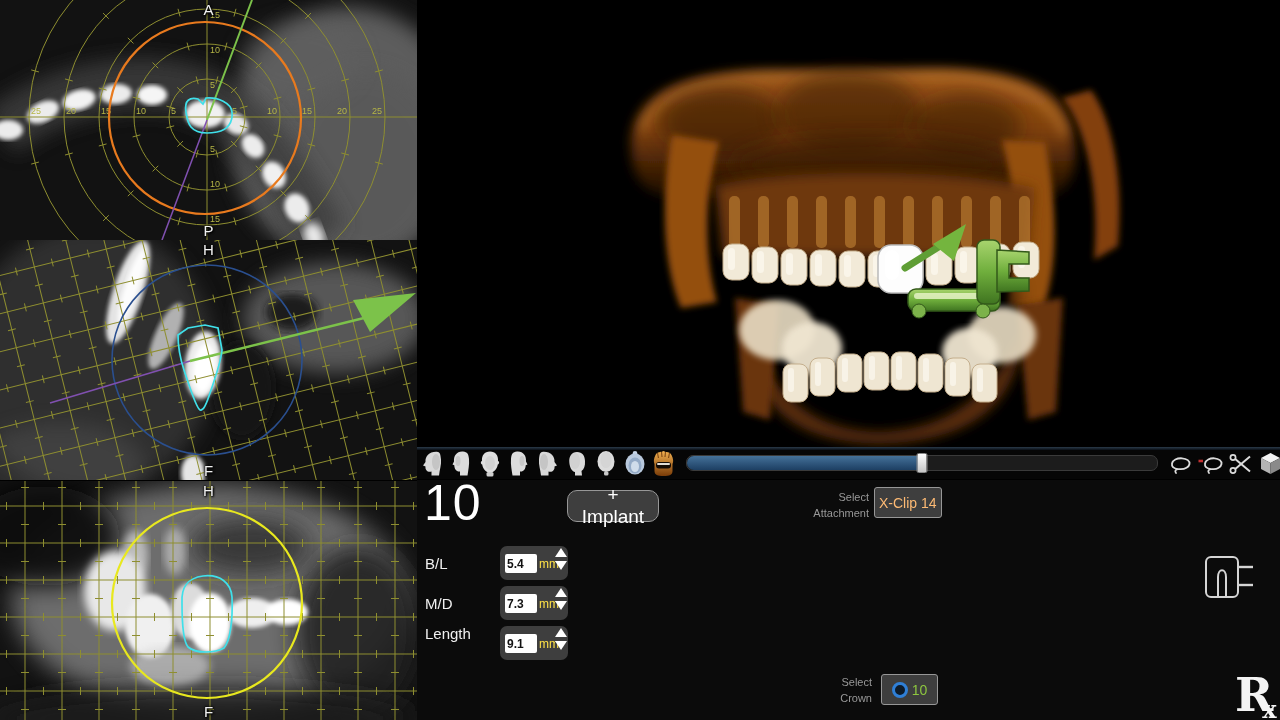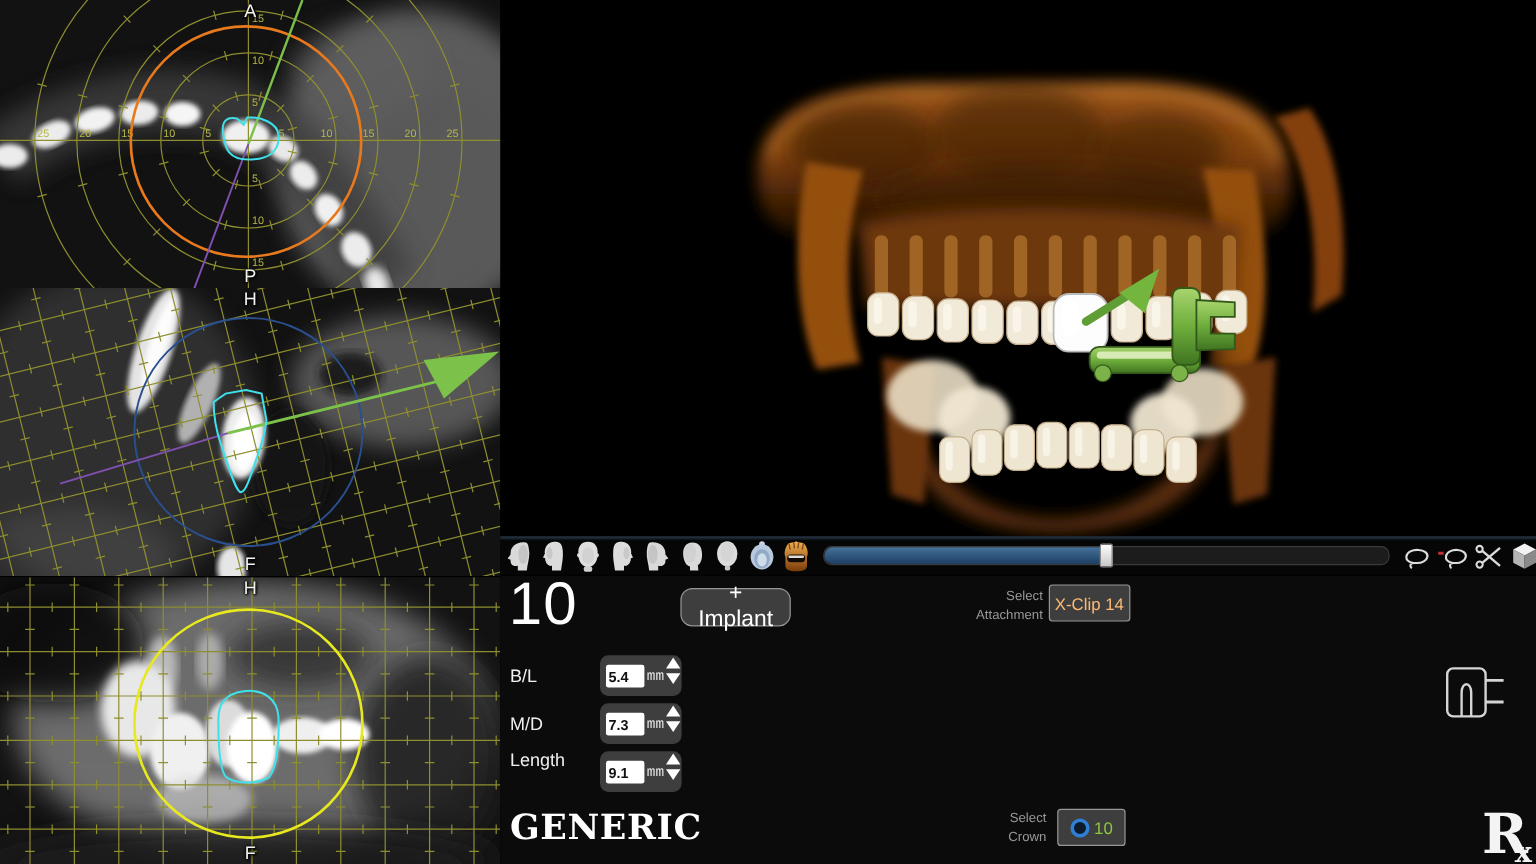--- a/index.html
+++ b/index.html
@@ -38,21 +38,21 @@
   #attach-label{left:312px;top:9px;}
   #crown-label{left:315px;top:194px;}
   #xclip-btn{left:457px;top:7px;min-width:55px;height:31px;color:#fdba74;font-size:14px;padding:0 4px;border-radius:3px;}
   #crown-btn{left:464px;top:194px;width:57px;height:31px;color:#8dc63f;font-size:14px;gap:4px;border-radius:3px;}
   .crown-circle{width:10px;height:10px;border:3px solid #2f7fd6;border-radius:50%;background:#0d1b2a;}
   .field-row{position:absolute;left:71px;width:68px;height:34px;background:#3e3e3e;border-radius:7px;margin-left:12px;}
   .field-label{position:absolute;width:56px;color:#f0f0f0;font-size:15px;left:8px;}
   .val-input{position:absolute;left:5px;top:8px;width:28px;height:19px;border:none;background:#fff;
        color:#111;font-size:12px;font-weight:700;padding:0 2px;border-radius:2px;
        font-family:"Liberation Sans",sans-serif;}
-  .unit{position:absolute;left:39px;top:11px;color:#e5e5e5;font-size:12px;font-family:Liberation Mono, monospace;}
+  .unit{position:absolute;left:39px;top:11px;color:#fde047;font-size:12px;}
   .spin{position:absolute;right:1px;top:2px;display:flex;flex-direction:column;gap:4px;}
   .spin-up{width:0;height:0;border-left:6px solid transparent;border-right:6px solid transparent;border-bottom:9px solid #fff;}
   .spin-down{width:0;height:0;border-left:6px solid transparent;border-right:6px solid transparent;border-top:9px solid #fff;}
   #brand{position:absolute;left:8px;top:192px;color:#fff;font-size:29px;font-weight:600;
        font-family:"DejaVu Serif","Liberation Serif",serif;letter-spacing:.5px;}
   #implant-side-icon{position:absolute;left:786px;top:74px;}
   #rx-logo{position:absolute;left:818px;top:188px;color:#f4f4f4;font-family:"DejaVu Serif","Liberation Serif",serif;}
   #rx-logo .r{font-size:46px;font-weight:700;}
   #rx-logo .x{font-size:24px;font-weight:700;display:inline-block;margin-left:-11px;transform:translateY(7px);}
 </style>
@@ -2496,21 +2496,20 @@
     <span class="field-label" style="top:145px;">Length</span>
     <div class="field-row" style="top:146px;">
       <input class="val-input" value="9.1" style="">
       <span class="unit">mm</span>
       <span class="spin">
         <span class="spin-up"></span>
         <span class="spin-down"></span>
       </span>
     </div>
 
-    <div id="brand">GENERIC</div>
 
     <div class="sel-label" id="crown-label">
       <div>Select</div>
       <div>Crown</div>
     </div>
     <button class="btn" id="crown-btn">
       <span class="crown-circle"></span>
       <span>10</span>
     </button>
 

